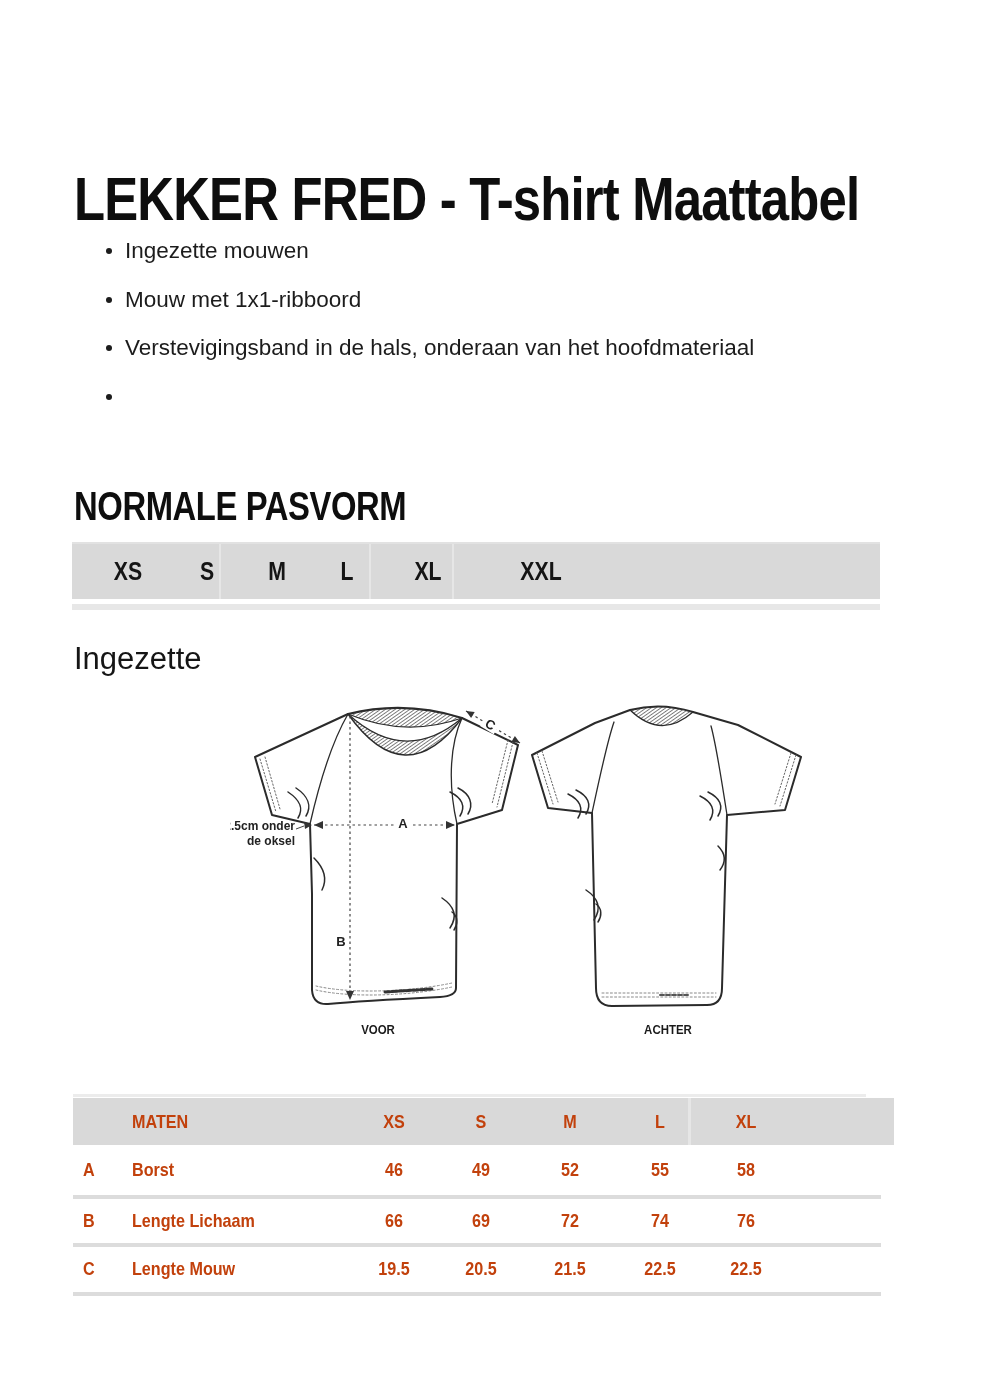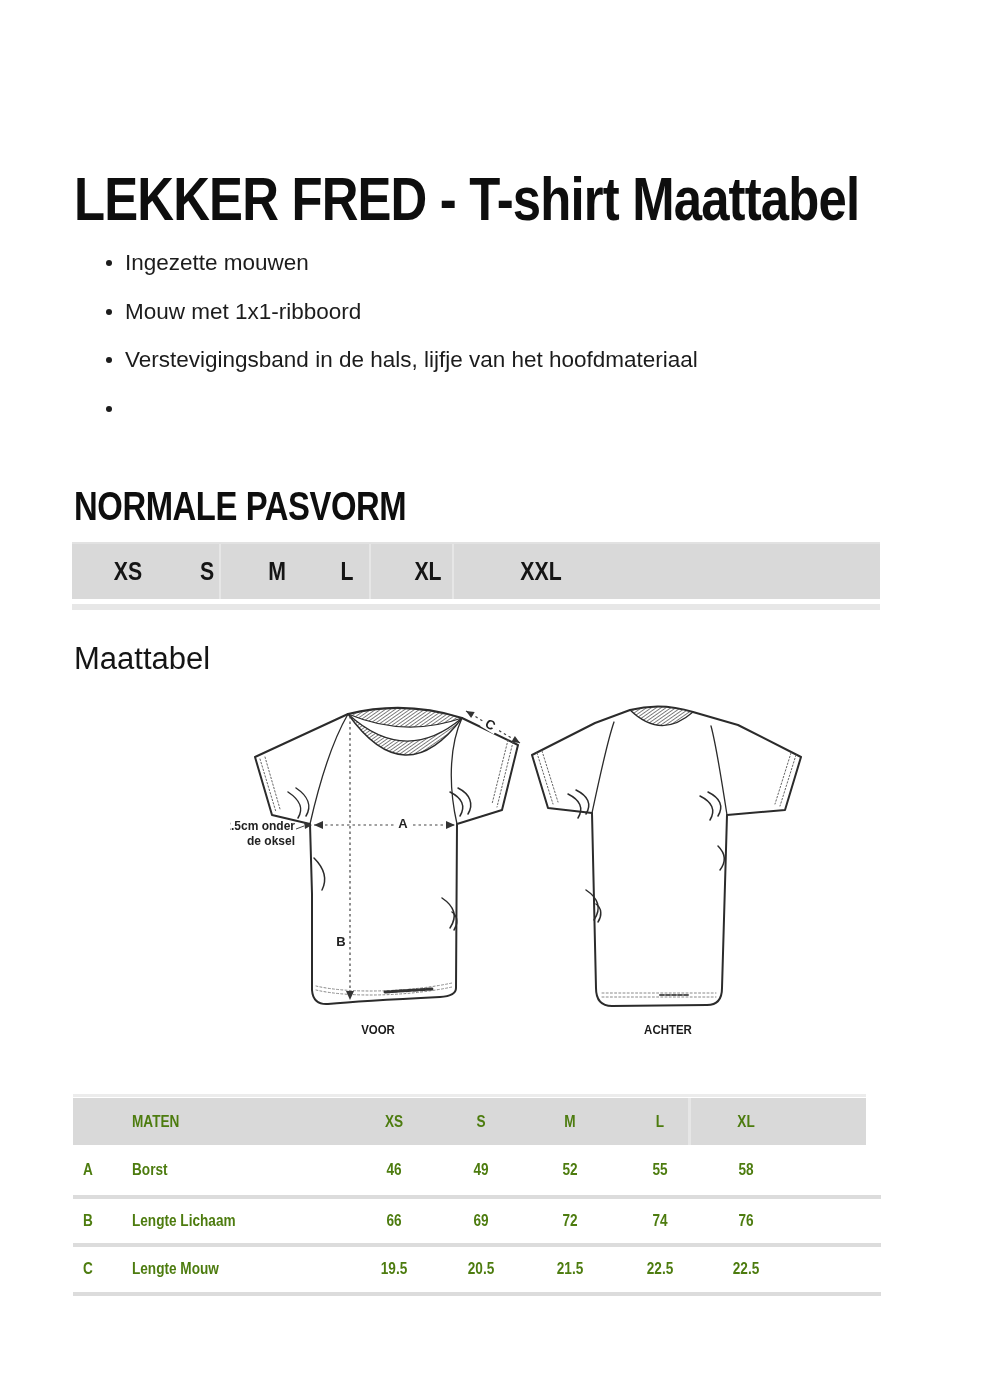--- a/index.html
+++ b/index.html
@@ -7,33 +7,33 @@
     position:relative;width:1007px;height:1376px;background:#ffffff;
     font-family:"Liberation Sans", sans-serif;color:#111;overflow:hidden;
   }
   .abs{position:absolute;white-space:nowrap;}
   
   #title{left:74px;top:121px;font-size:62px;font-weight:bold;letter-spacing:-1px;
          transform:scaleX(.82);transform-origin:0 0;color:#0e0e0e;}
   #fit-heading{left:74px;top:451px;font-size:40px;font-weight:bold;letter-spacing:-.5px;
          transform:scaleX(.82);transform-origin:0 0;color:#0e0e0e;}
   
-  #features{left:106px;top:239px;width:820px;text-align:center;}
+  #features{left:106px;top:227px;width:820px;text-align:center;}
   .feat{display:flex;align-items:center;height:48.5px;font-size:22.5px;color:#1c1c1c;}
   .dot{width:6px;height:6px;border-radius:50%;background:#1c1c1c;margin-right:13px;flex:0 0 auto;}
   
   #size-strip{left:72px;top:542px;width:808px;height:57px;background:#d9d9d9;border-top:2px solid #e2e2e2;box-sizing:border-box;}
   .strip-label{position:absolute;top:0;height:55px;line-height:55px;font-size:25px;font-weight:bold;
          transform:translateX(-50%) scaleX(.85);white-space:nowrap;color:#151515;}
   .strip-div{position:absolute;top:0;width:2px;height:100%;background:#e6e6e6;}
   #strip-underline{left:72px;top:604px;width:808px;height:6px;background:#e7e7e7;}
   
   #maattabel-label{left:74px;top:641px;font-size:31px;color:#151515;}
   
-  .tbl-row{position:absolute;left:73px;width:808px;font-size:16px;font-weight:bold;color:#4d7c0f;}
+  .tbl-row{position:absolute;left:73px;width:808px;font-size:19px;font-weight:bold;color:#c2410c;padding-left:28px;}
   .tcell{position:absolute;top:0;height:100%;white-space:nowrap;}
   .tl{transform:scaleX(.85);transform-origin:0 50%;}
   .tc{transform:translateX(-50%) scaleX(.85);}
   #tbl-header{top:1098px;height:47px;line-height:47px;background:#d9d9d9;width:793px;}
   #row-a{top:1145px;height:50px;line-height:50px;}
   #row-b{top:1199px;height:44px;line-height:44px;}
   #row-c{top:1247px;height:44px;line-height:44px;}
   .sep{position:absolute;left:73px;width:808px;height:4px;background:#dcdcdc;}
   #tbl-topline{left:73px;top:1094px;width:793px;height:3px;background:#ececec;}
   svg text{font-family:"Liberation Sans", sans-serif;}
@@ -49,21 +49,21 @@
     <div class="feat">
       <span class="dot"></span>
       <span>Ingezette mouwen</span>
     </div>
     <div class="feat">
       <span class="dot"></span>
       <span>Mouw met 1x1-ribboord</span>
     </div>
     <div class="feat">
       <span class="dot"></span>
-      <span>Verstevigingsband in de hals, lijfje van het hoofdmateriaal</span>
+      <span>Verstevigingsband in de hals, onderaan van het hoofdmateriaal</span>
     </div>
     <div class="feat">
       <span class="dot"></span>
     </div>
   </div>
 
   <h2 class="abs" id="fit-heading">NORMALE PASVORM</h2>
 
   <div class="abs" id="size-strip">
     <span class="strip-div" style="left:147px"></span>
@@ -71,21 +71,21 @@
     <span class="strip-div" style="left:380px"></span>
     <span class="strip-label" style="left:56px">XS</span>
     <span class="strip-label" style="left:135px">S</span>
     <span class="strip-label" style="left:205px">M</span>
     <span class="strip-label" style="left:275px">L</span>
     <span class="strip-label" style="left:356px">XL</span>
     <span class="strip-label" style="left:469px">XXL</span>
   </div>
   <div class="abs" id="strip-underline"></div>
 
-  <div class="abs" id="maattabel-label">Maattabel</div>
+  <div class="abs" id="maattabel-label">Ingezette</div>
 
   <svg class="abs" style="left:230px;top:698px" width="620" height="350" viewBox="0 0 620 350">
     <defs>
       <pattern id="rib" width="2.8" height="2.8" patternUnits="userSpaceOnUse" patternTransform="rotate(55)">
         <line x1="0" y1="0" x2="0" y2="2.8" stroke="#3a3a3a" stroke-width="1.3"></line>
       </pattern>
     </defs>
 
     <g stroke="#2b2b2b" fill="none" stroke-linejoin="round" stroke-linecap="round">
       <path d="M118,16 L25,59 L42,117 L80,126 L82,196 L82,292 Q83,307 98,306 C130,303 170,301 210,299 Q226,298 226,290 L227,126 L272,112 L288,47 L232,20 Q175,2 118,16 Z" fill="#ffffff" stroke-width="2"></path>

